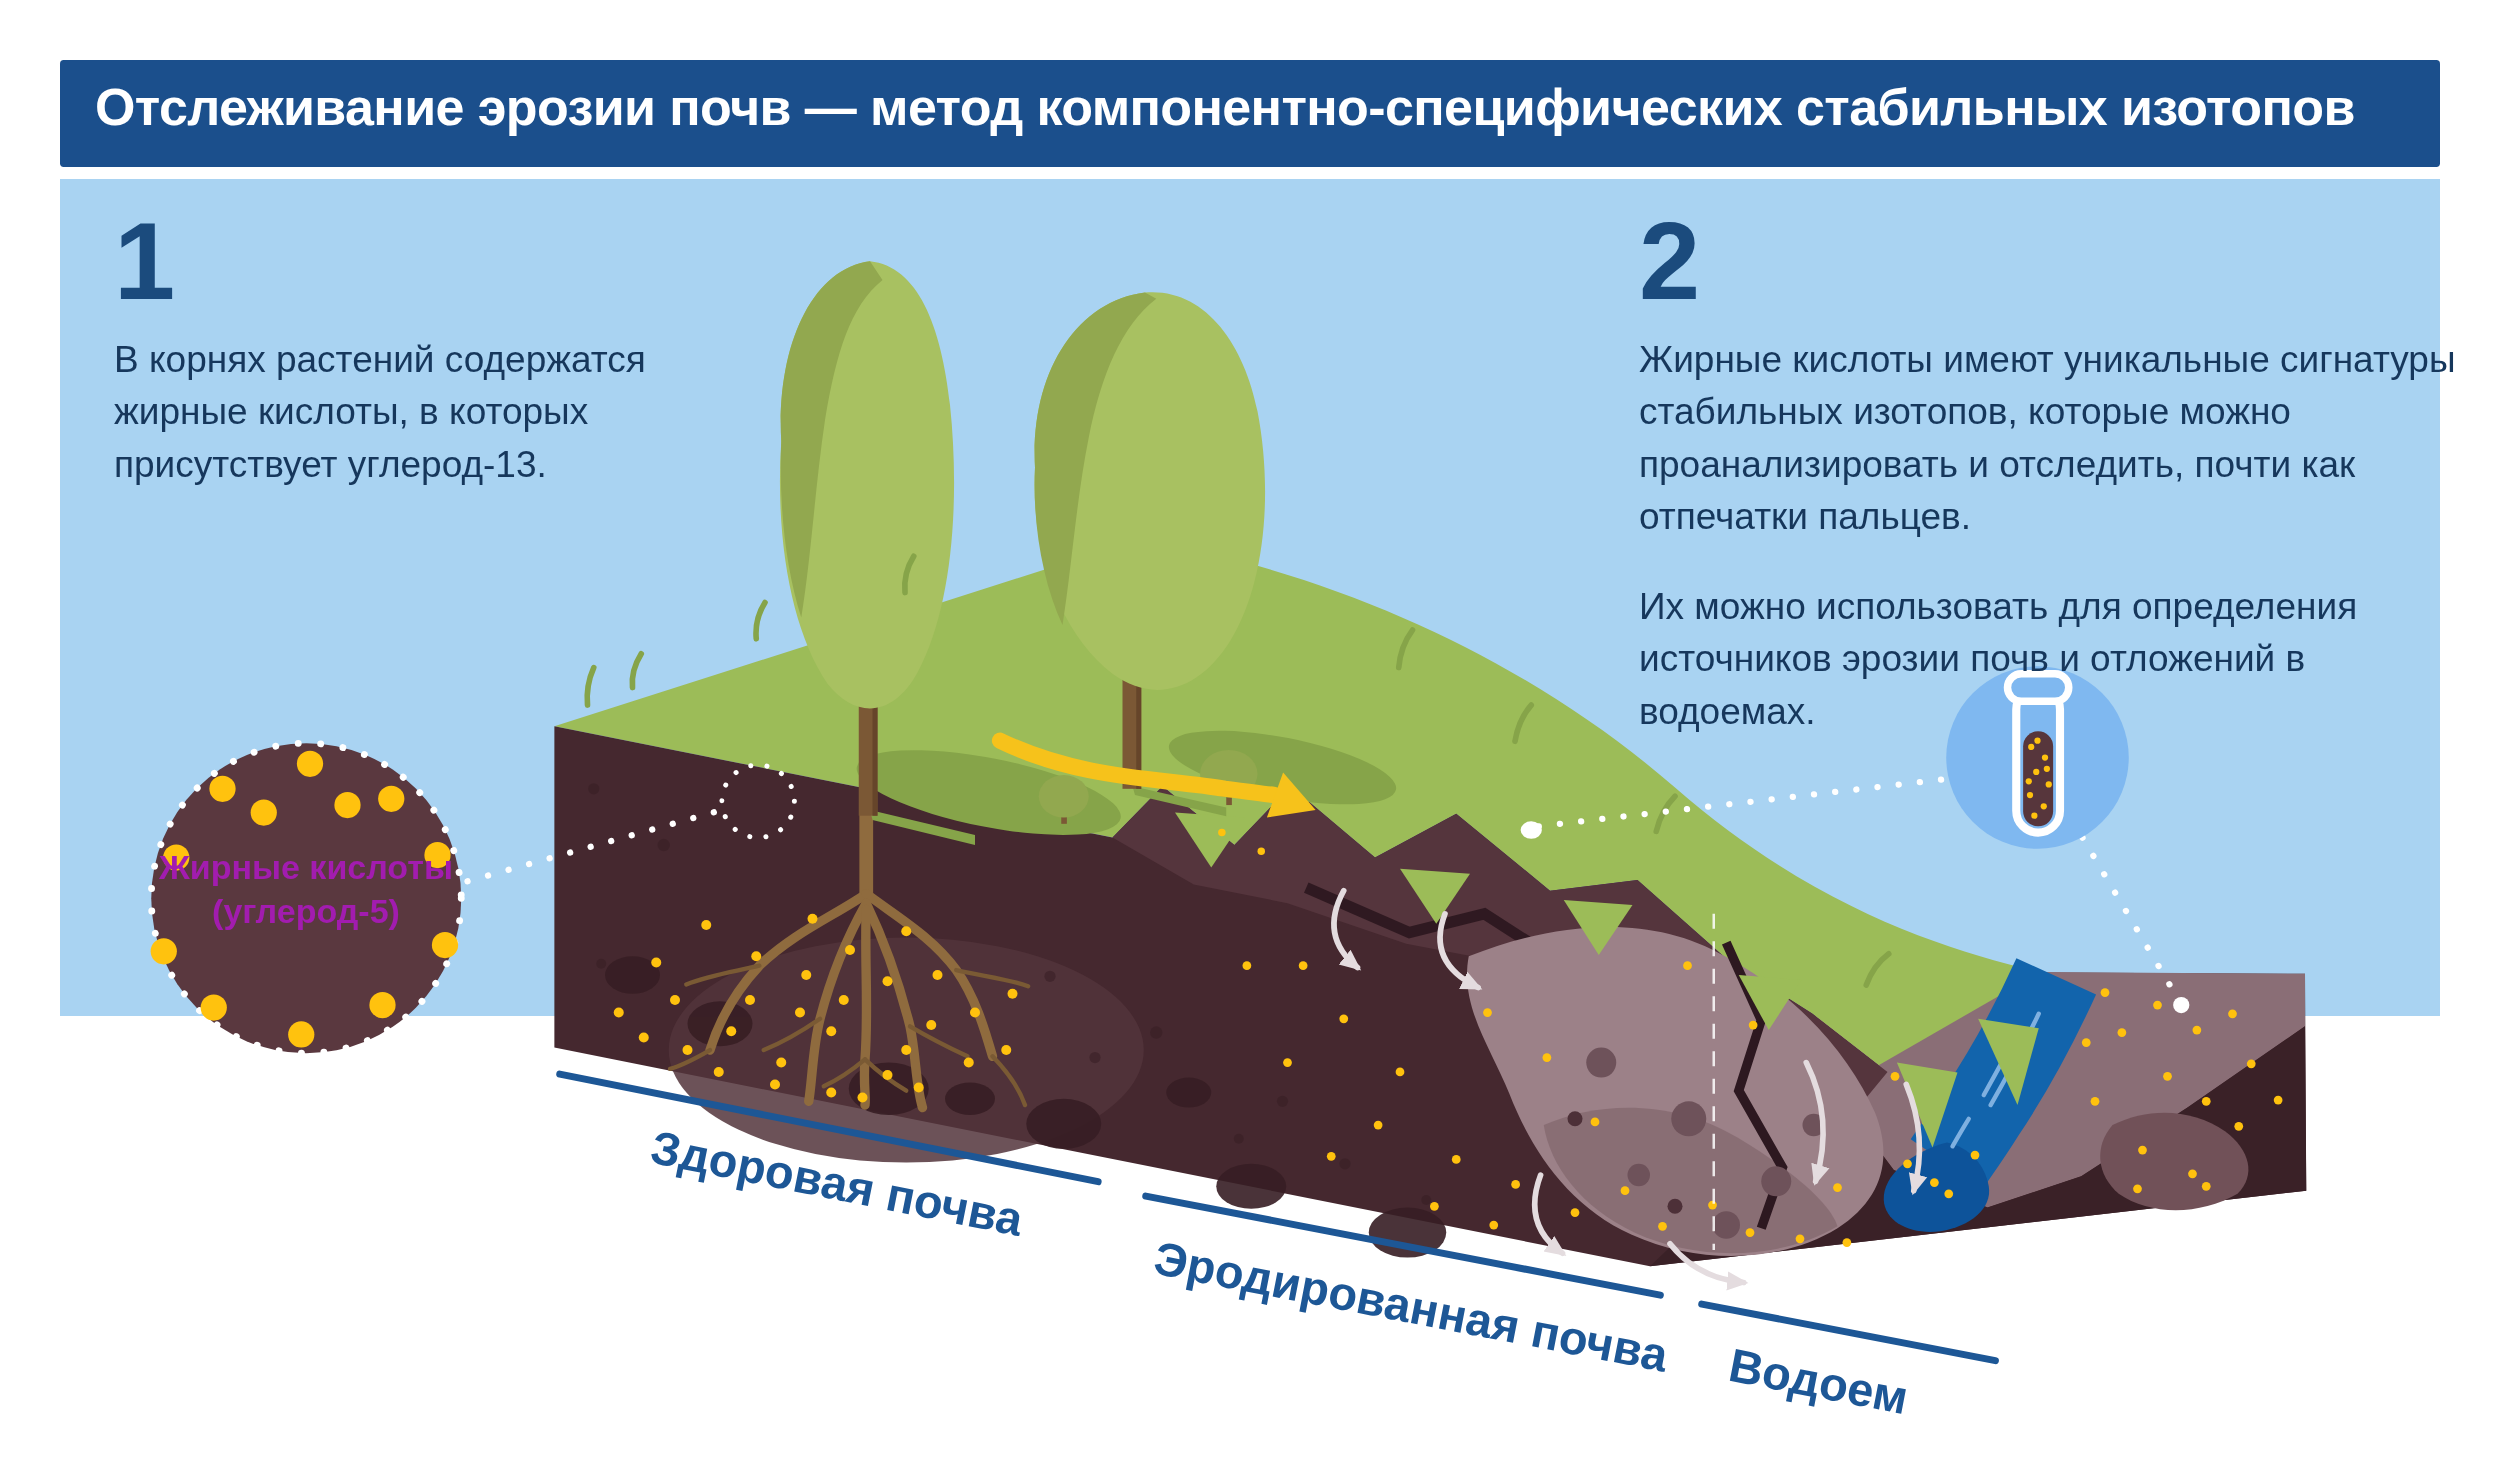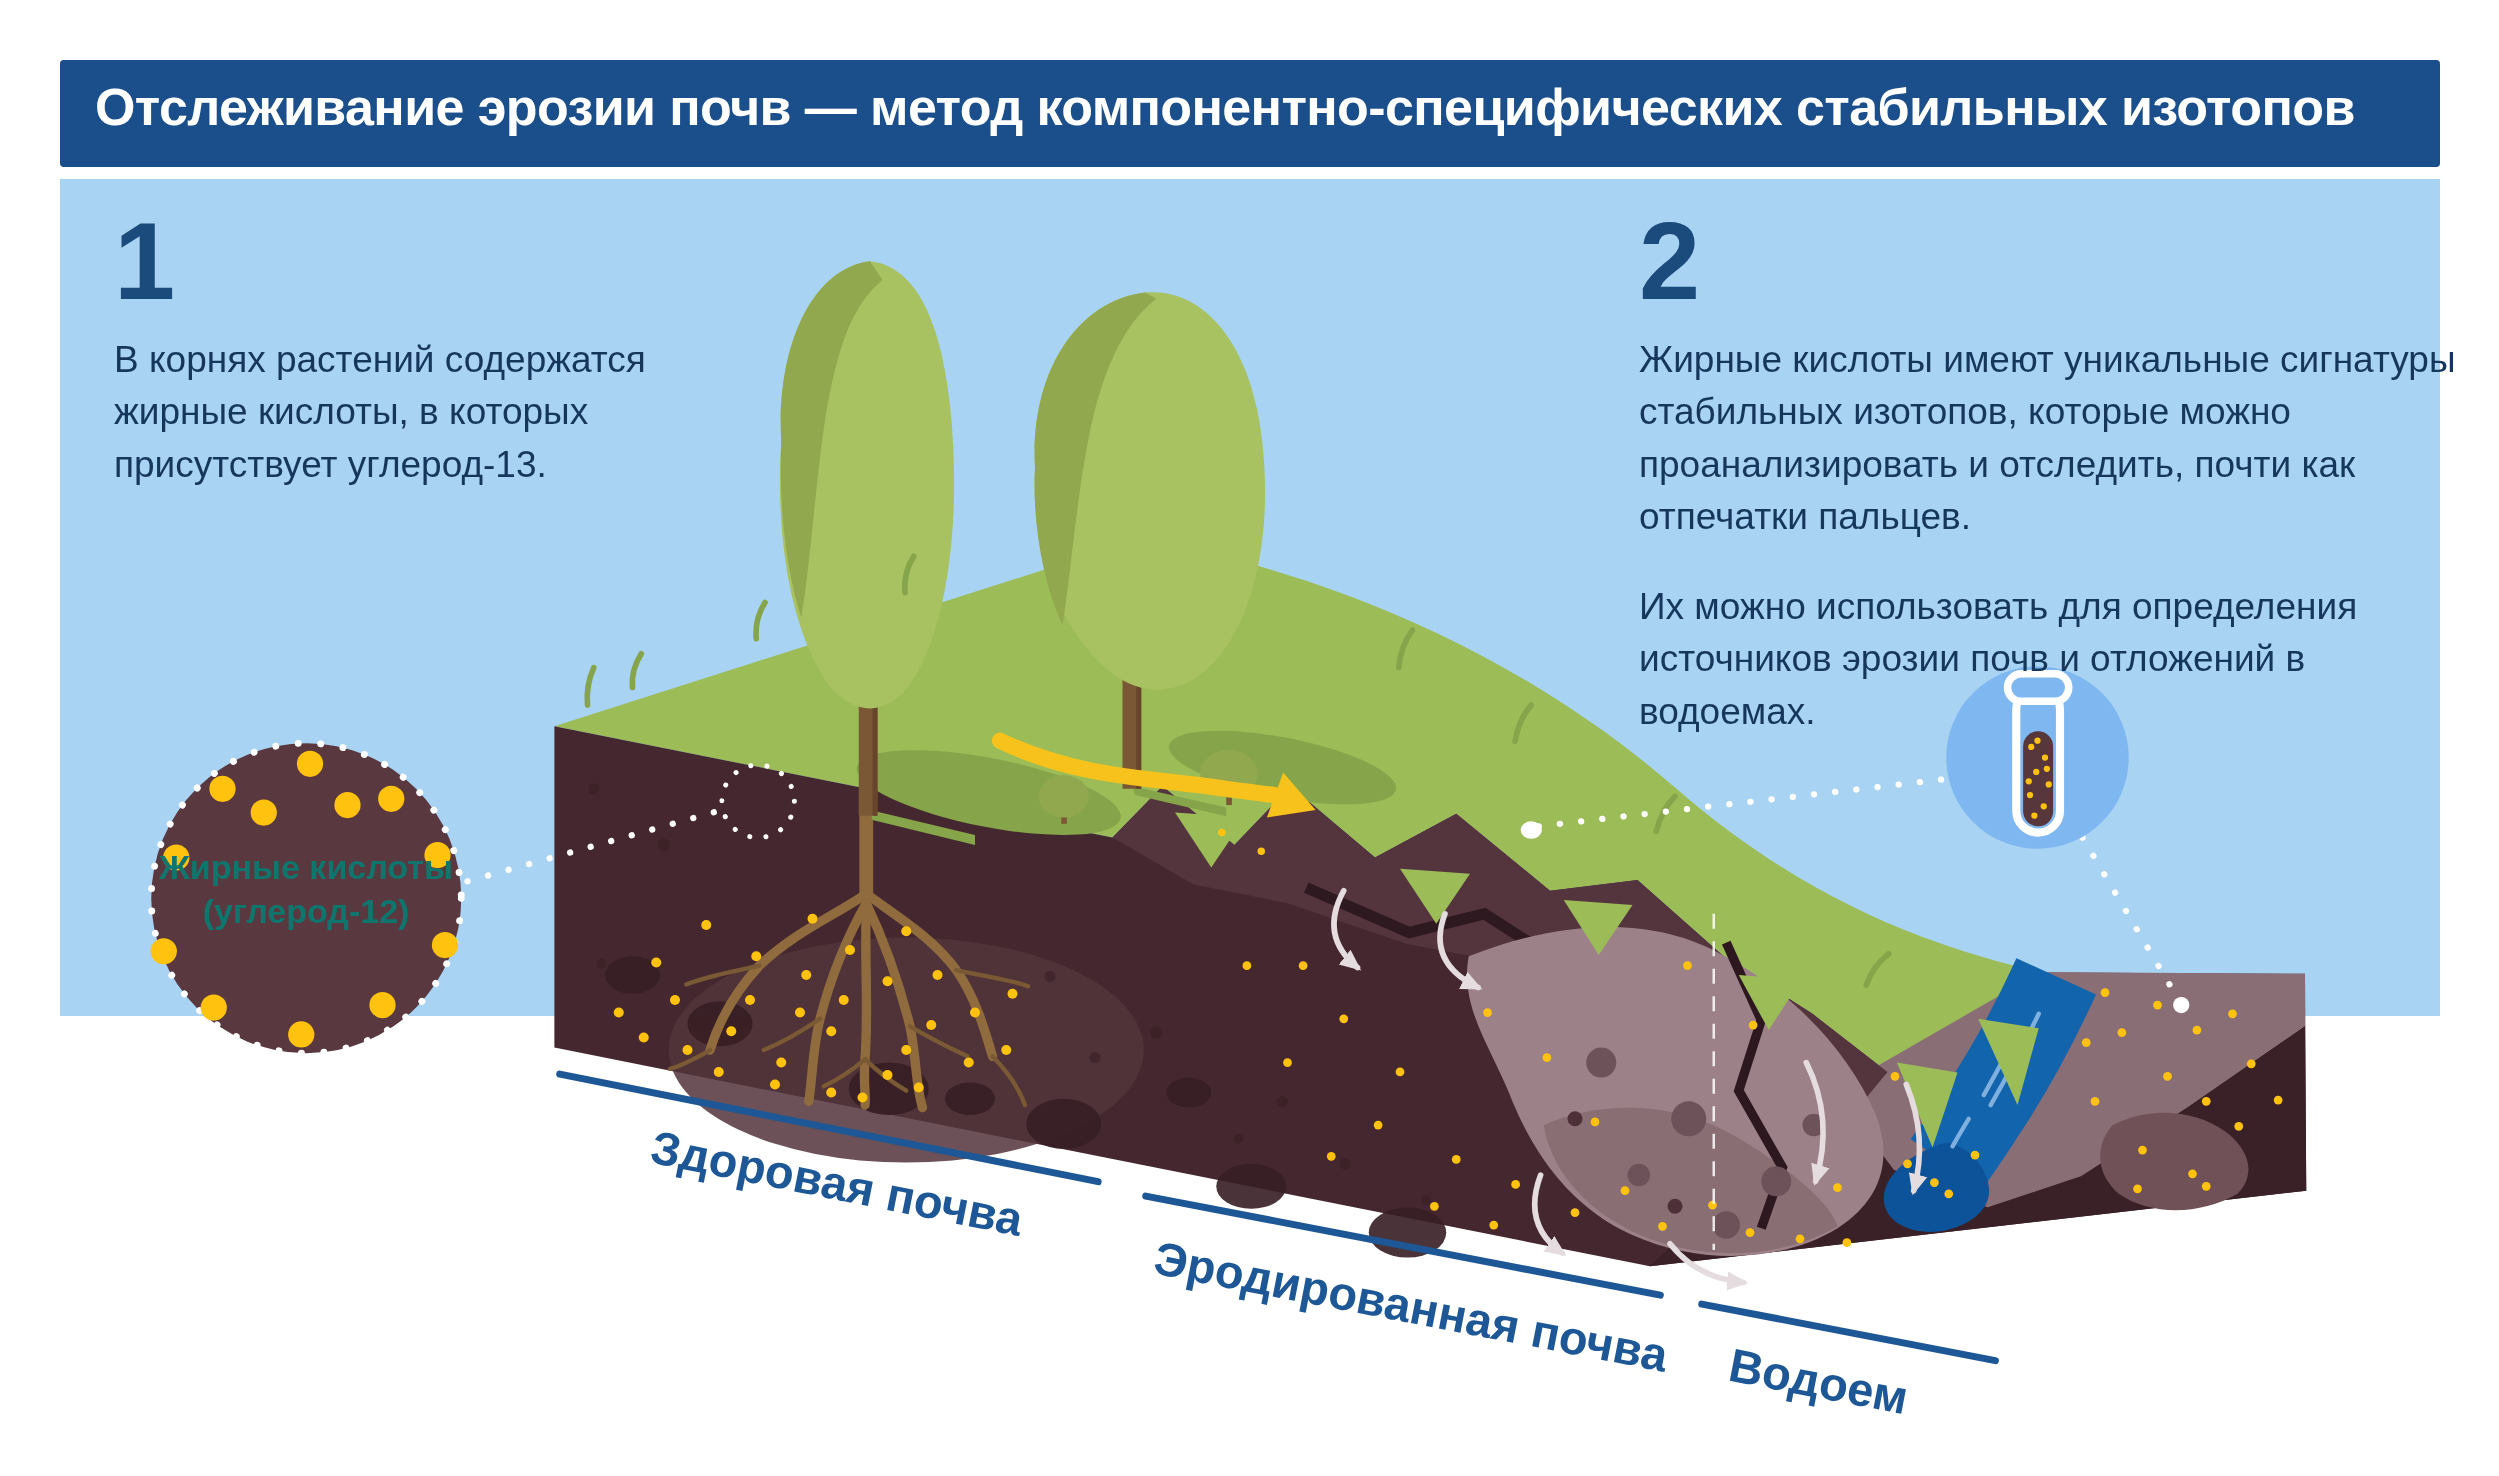--- a/index.html
+++ b/index.html
@@ -29,21 +29,21 @@
   }
   .step .para{
     font-size:37px;line-height:1.42;margin:11px 0 37px 0;
     color:var(--body-text,#16375C);
   }
   .step-1 .p1{width:581px;}
   .step-1 .p2{width:412px;}
   .step-2 .para{width:819px;}
   .callout-text{
     position:absolute;left:156px;top:845px;width:300px;text-align:center;
-    font-size:34px;line-height:1.3;font-weight:bold;color:#0f766e;
+    font-size:34px;line-height:1.3;font-weight:bold;color:#a21caf;
   }
   .zone-line{
     position:absolute;height:6.9px;border-radius:3.7px;
     background:var(--zone-label,#1D5796);transform-origin:0 0;
   }
   .zl1{left:557px;top:1070px;width:556px;transform:rotate(11.3deg);}
   .zl2{left:1143px;top:1192px;width:531px;transform:rotate(10.9deg);}
   .zl3{left:1699px;top:1300px;width:306px;transform:rotate(10.9deg);}
   .zone-label{
     position:absolute;font-size:47px;font-weight:bold;white-space:nowrap;
@@ -383,21 +383,21 @@
   </section>
 
   <section class="step step-2">
     <div class="step-num">2</div>
     <p class="para">Жирные кислоты имеют уникальные сигнатуры стабильных изотопов, которые можно проанализировать и отследить, почти как отпечатки пальцев.</p>
     <p class="para">Их можно использовать для определения источников эрозии почв и отложений в водоемах.</p>
   </section>
 
   <div class="callout-text">
     <div>Жирные кислоты</div>
-    <div>(углерод-12)</div>
+    <div>(углерод-5)</div>
   </div>
 
   <div class="zone-line zl1"></div>
   <div class="zone-line zl2"></div>
   <div class="zone-line zl3"></div>
   <div class="zone-label zlabel1">Здоровая почва</div>
   <div class="zone-label zlabel2">Эродированная почва</div>
   <div class="zone-label zlabel3">Водоем</div>
 
 </div>

